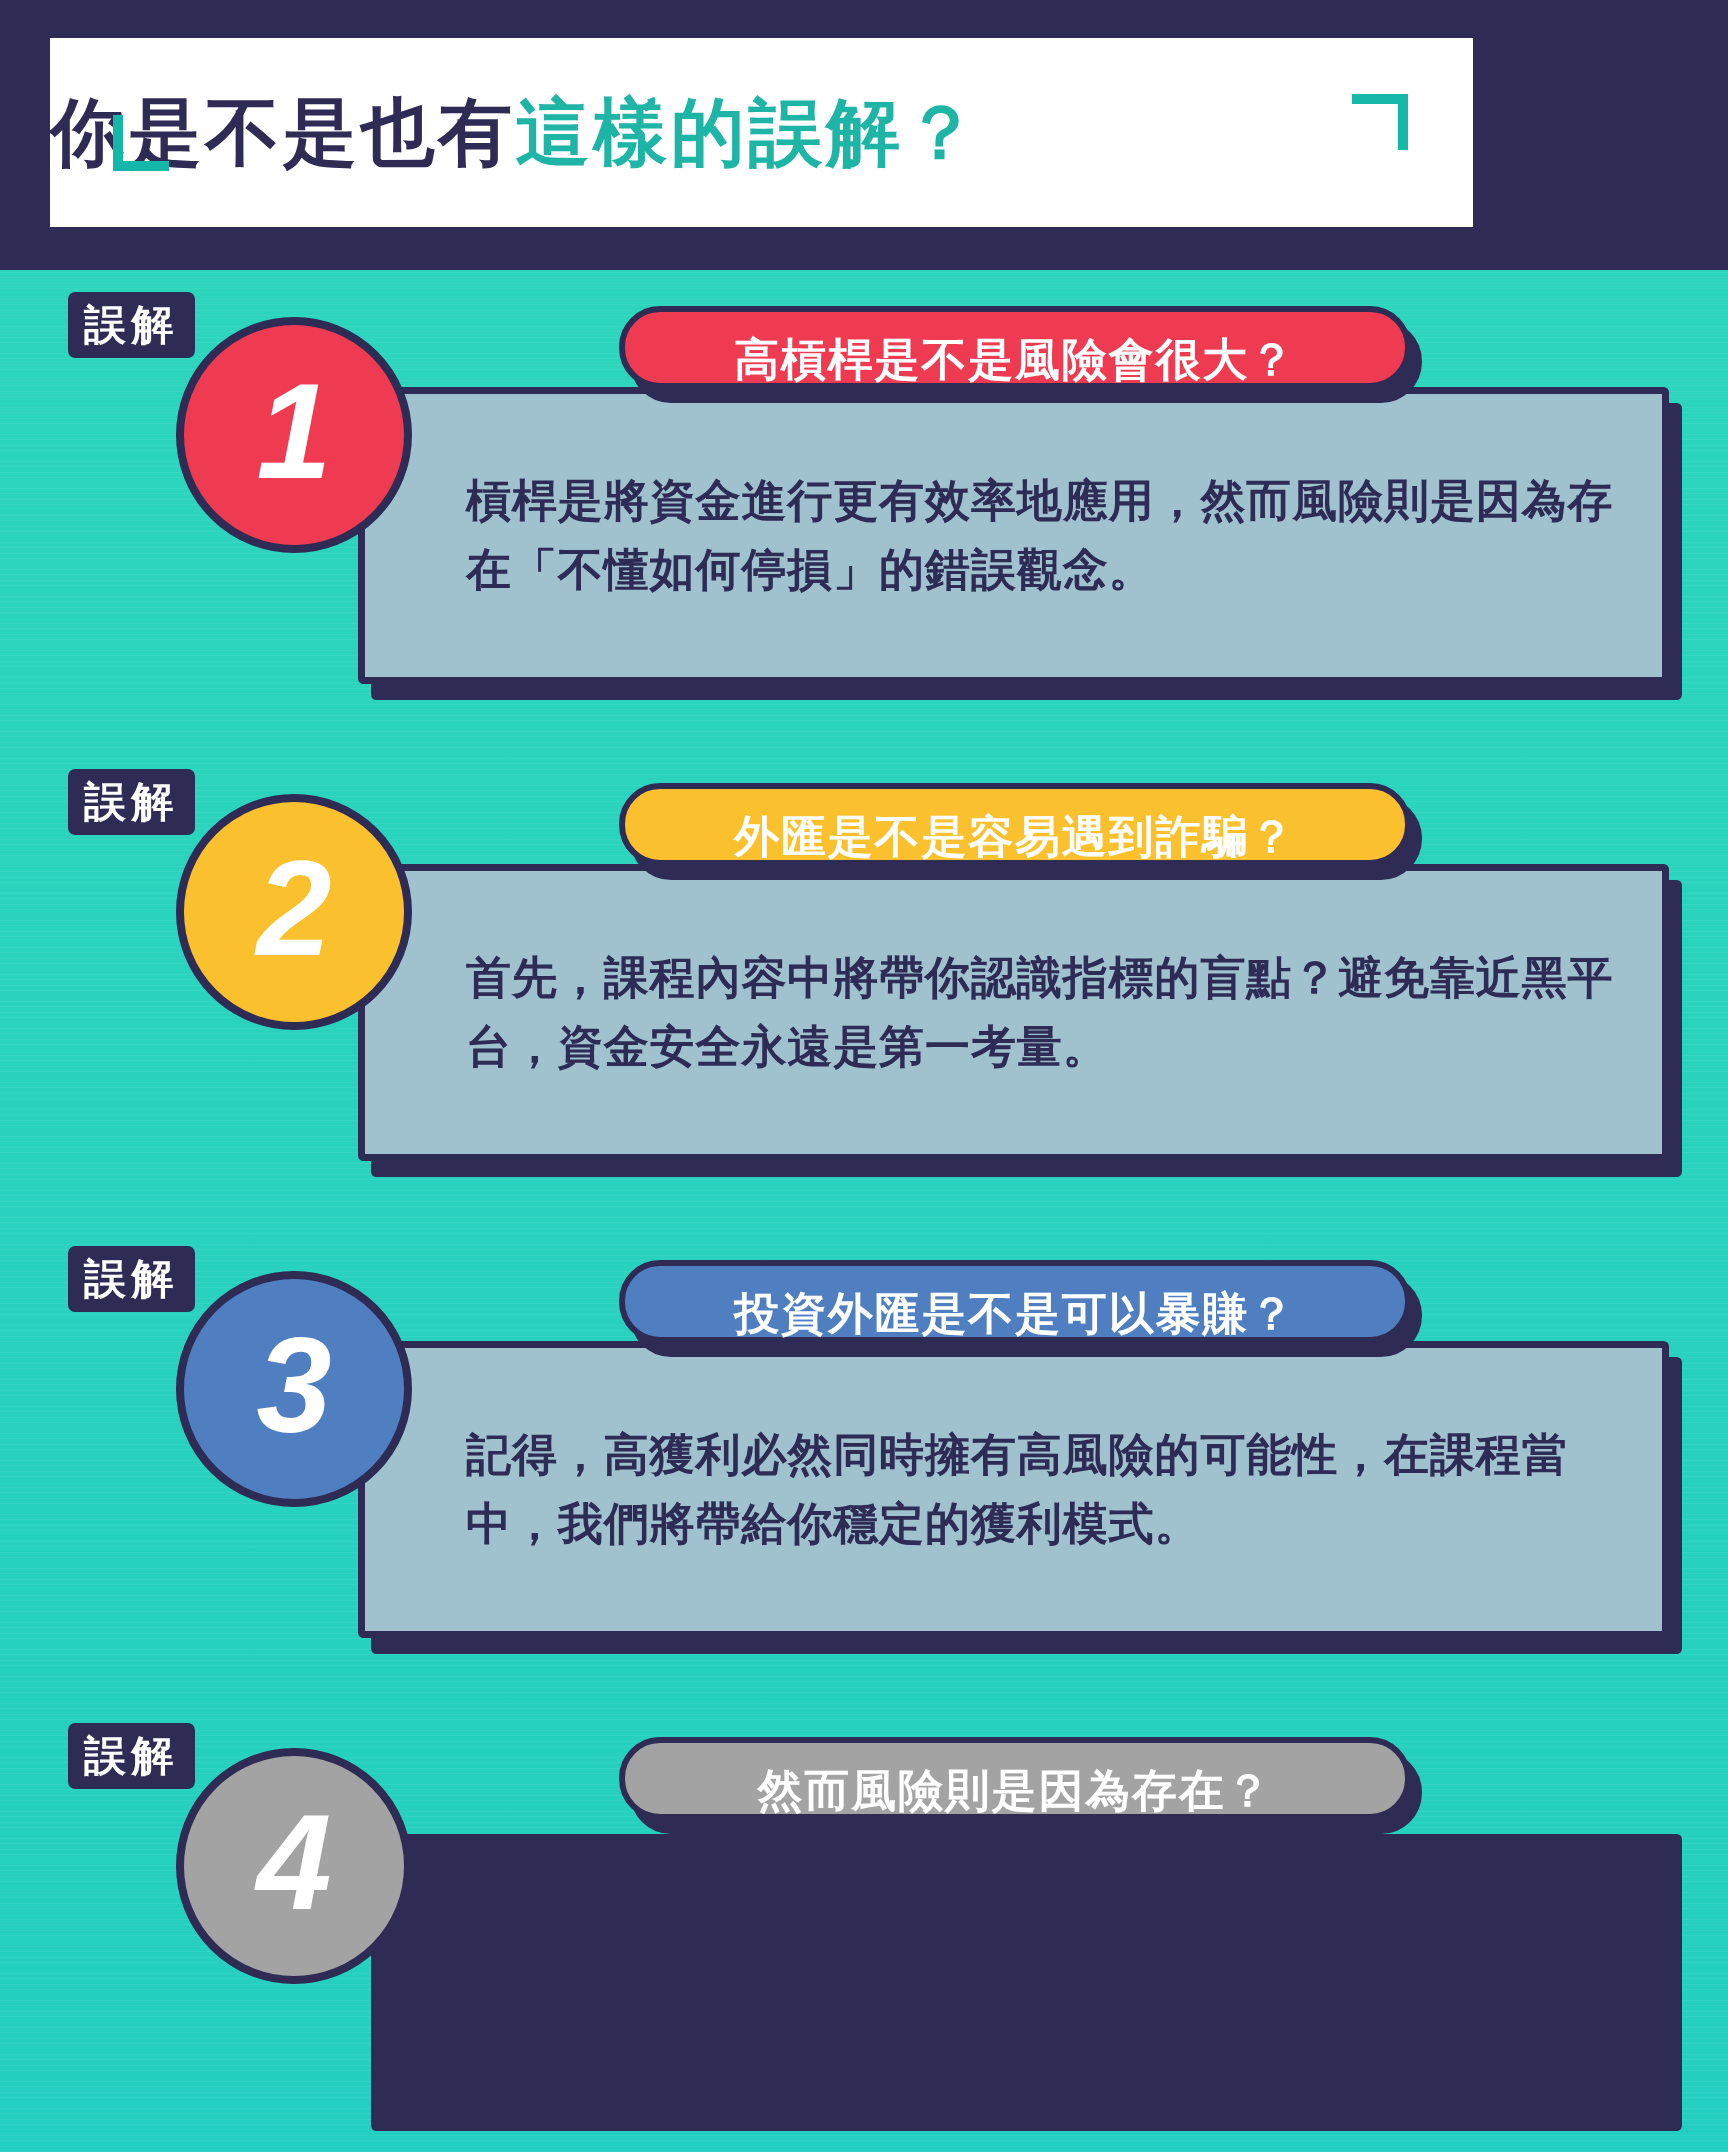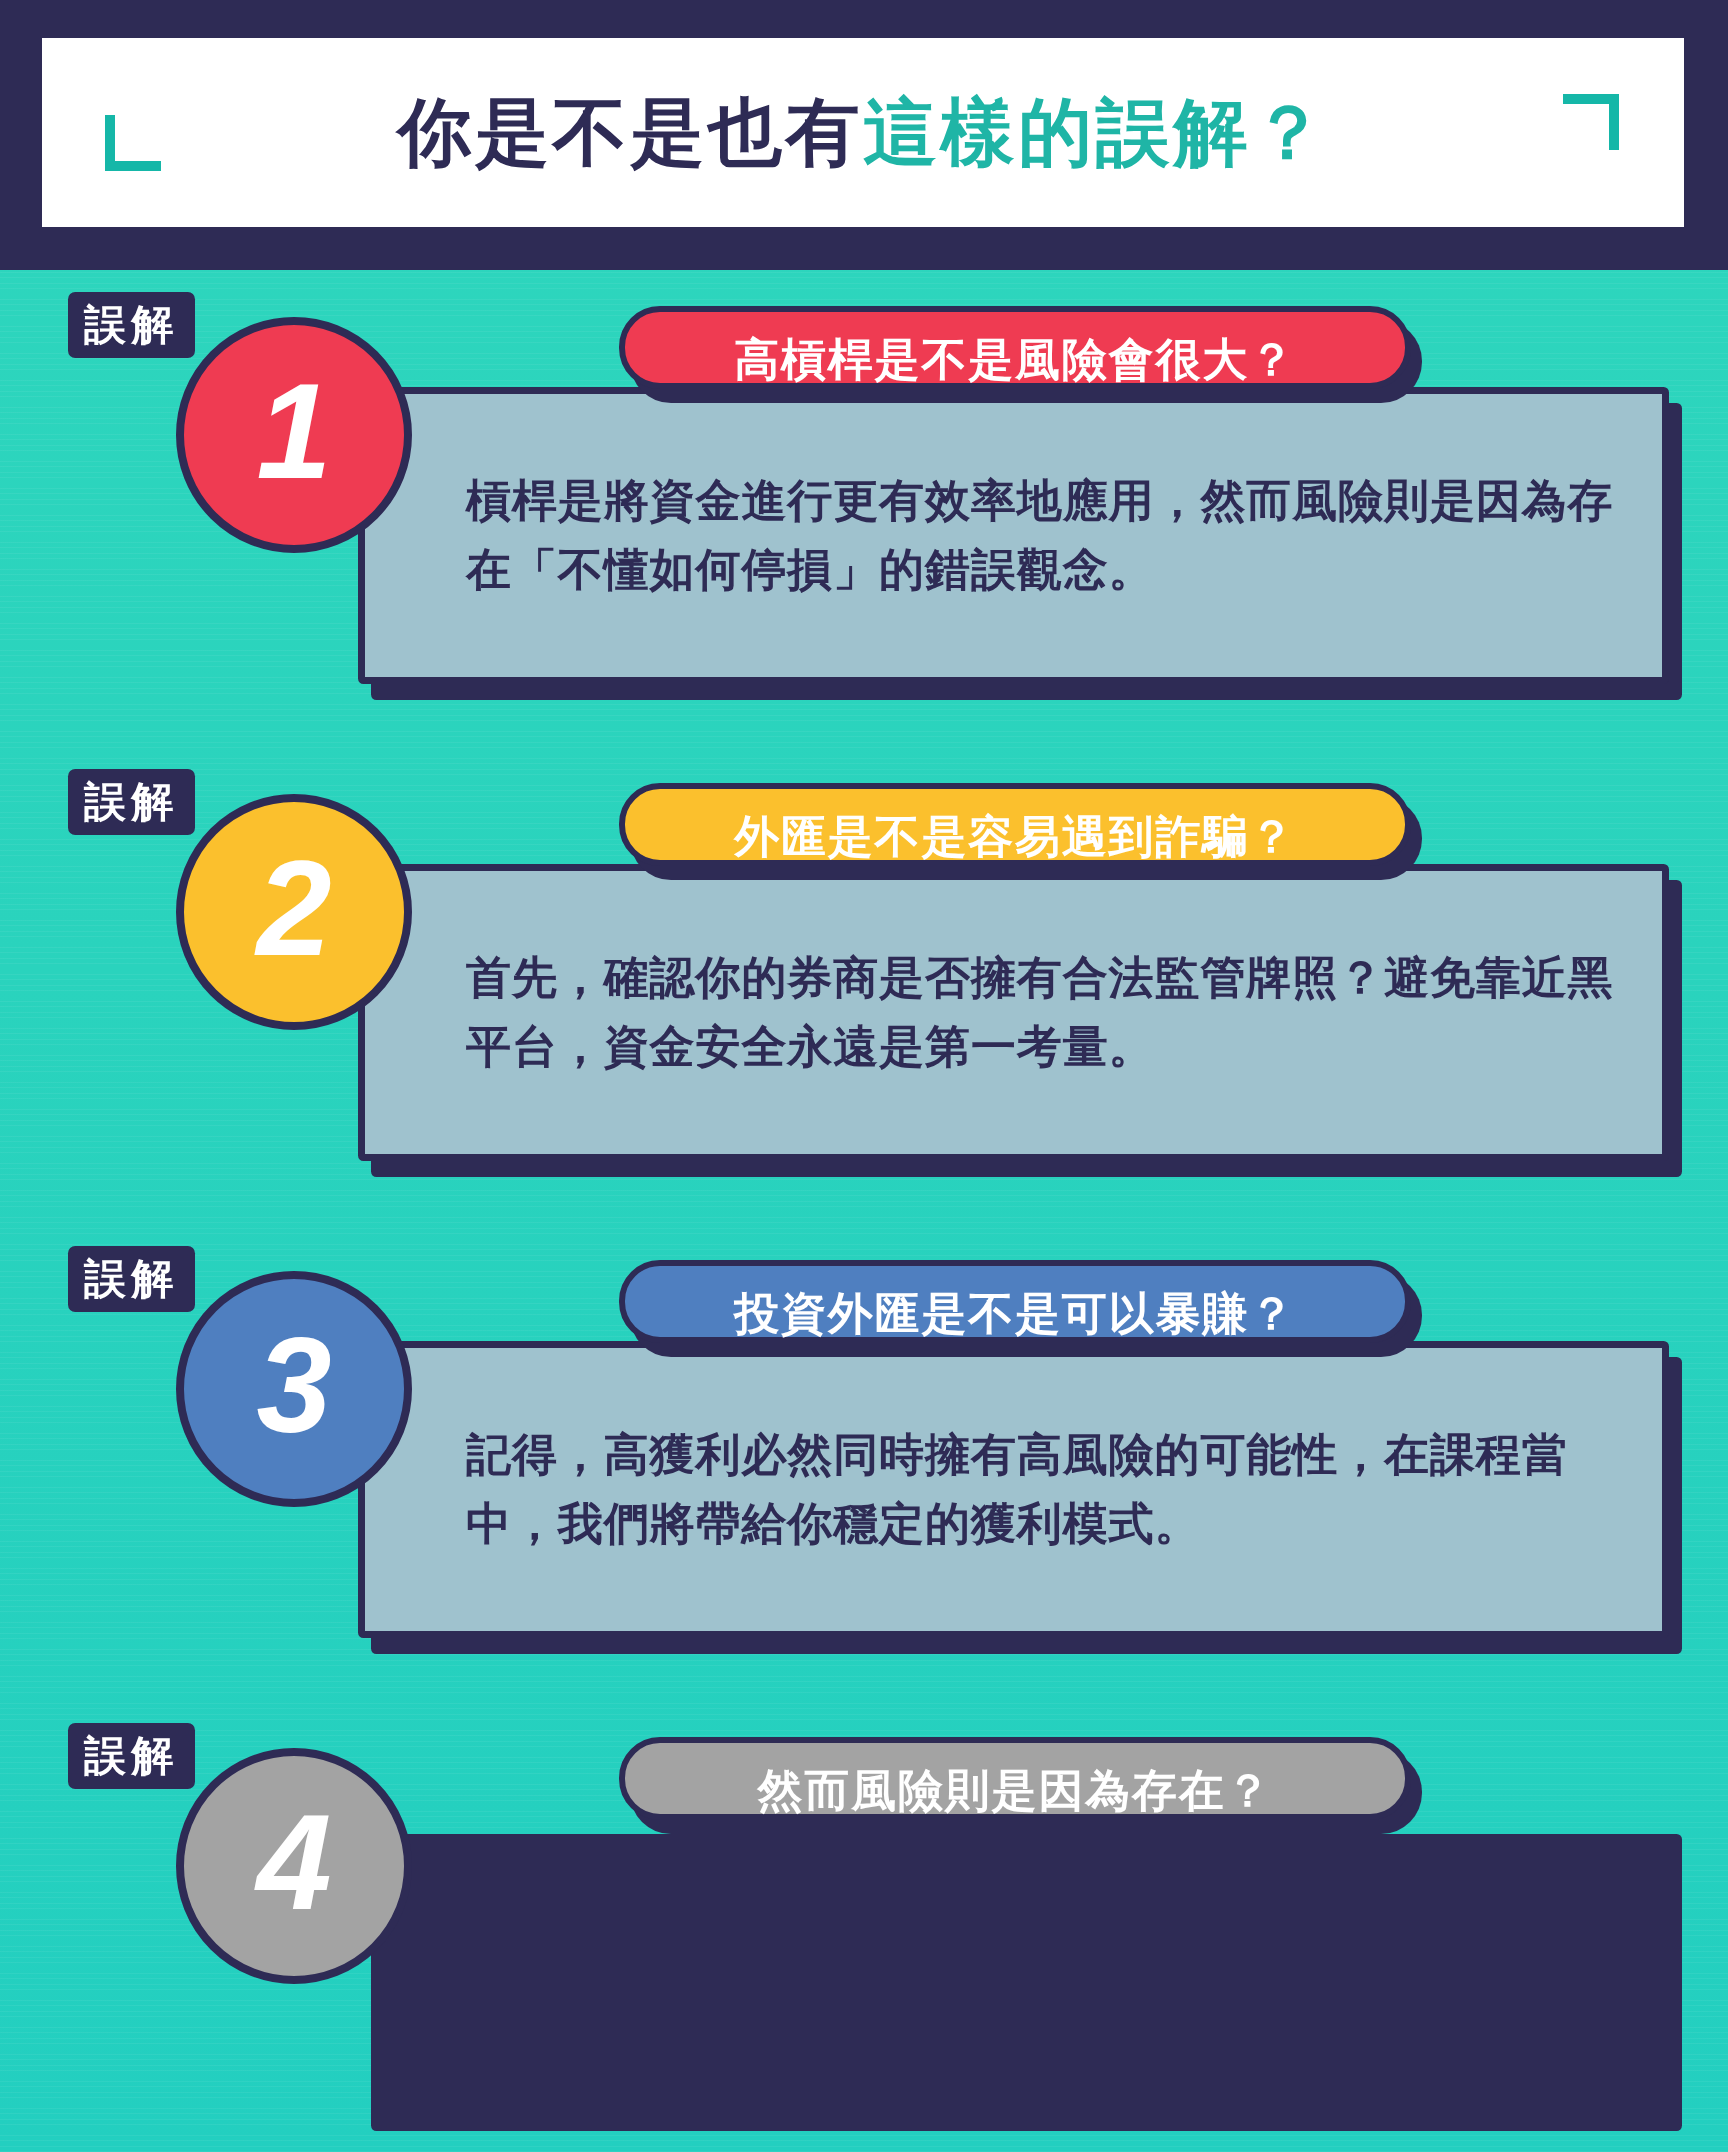--- a/index.html
+++ b/index.html
@@ -30,27 +30,26 @@
   
   .header-band {
     position: absolute;
     top: 0; left: 0;
     width: 1728px;
     height: 270px;
     background: #2e2b55;
   }
   .header-card {
     position: absolute;
-    top: 38px; left: 42px;
-    width: 1642px;
+    top: 38px; left: 50px;
+    width: 1423px;
     height: 189px;
     background: #ffffff;
     display: flex;
     align-items: center;
-    justify-content: center;
   }
   .header-title {
     font-size: 74px;
     font-weight: 700;
     letter-spacing: 3.6px;
     color: #2e2b55;
     white-space: nowrap;
     line-height: 1;
   }
   .header-title .accent { color: #1fb5a6; }
@@ -215,21 +214,21 @@
         </div>
         <div class="tag">
           <span class="tag-text">誤解</span>
         </div>
       </div>
     </div>
 
     <div class="block">
       <div class="body-shadow"></div>
       <div class="body-card">
-        <div class="body-text">首先，確認你的券商是否擁有合法監管牌照？避免靠近黑平台，資金安全永遠是第一考量。</div>
+        <div class="body-text">首先，課程內容中將帶你認識指標的盲點？避免靠近黑平台，資金安全永遠是第一考量。</div>
       </div>
       <div class="pill-shadow"></div>
       <div class="pill" style="background:#fbc02d">
         <span class="pill-text">外匯是不是容易遇到詐騙？</span>
       </div>
       <div class="circle-wrap">
         <div class="circle" style="background:#fbc02d">
           <span class="circle-num">2</span>
         </div>
         <div class="tag">

